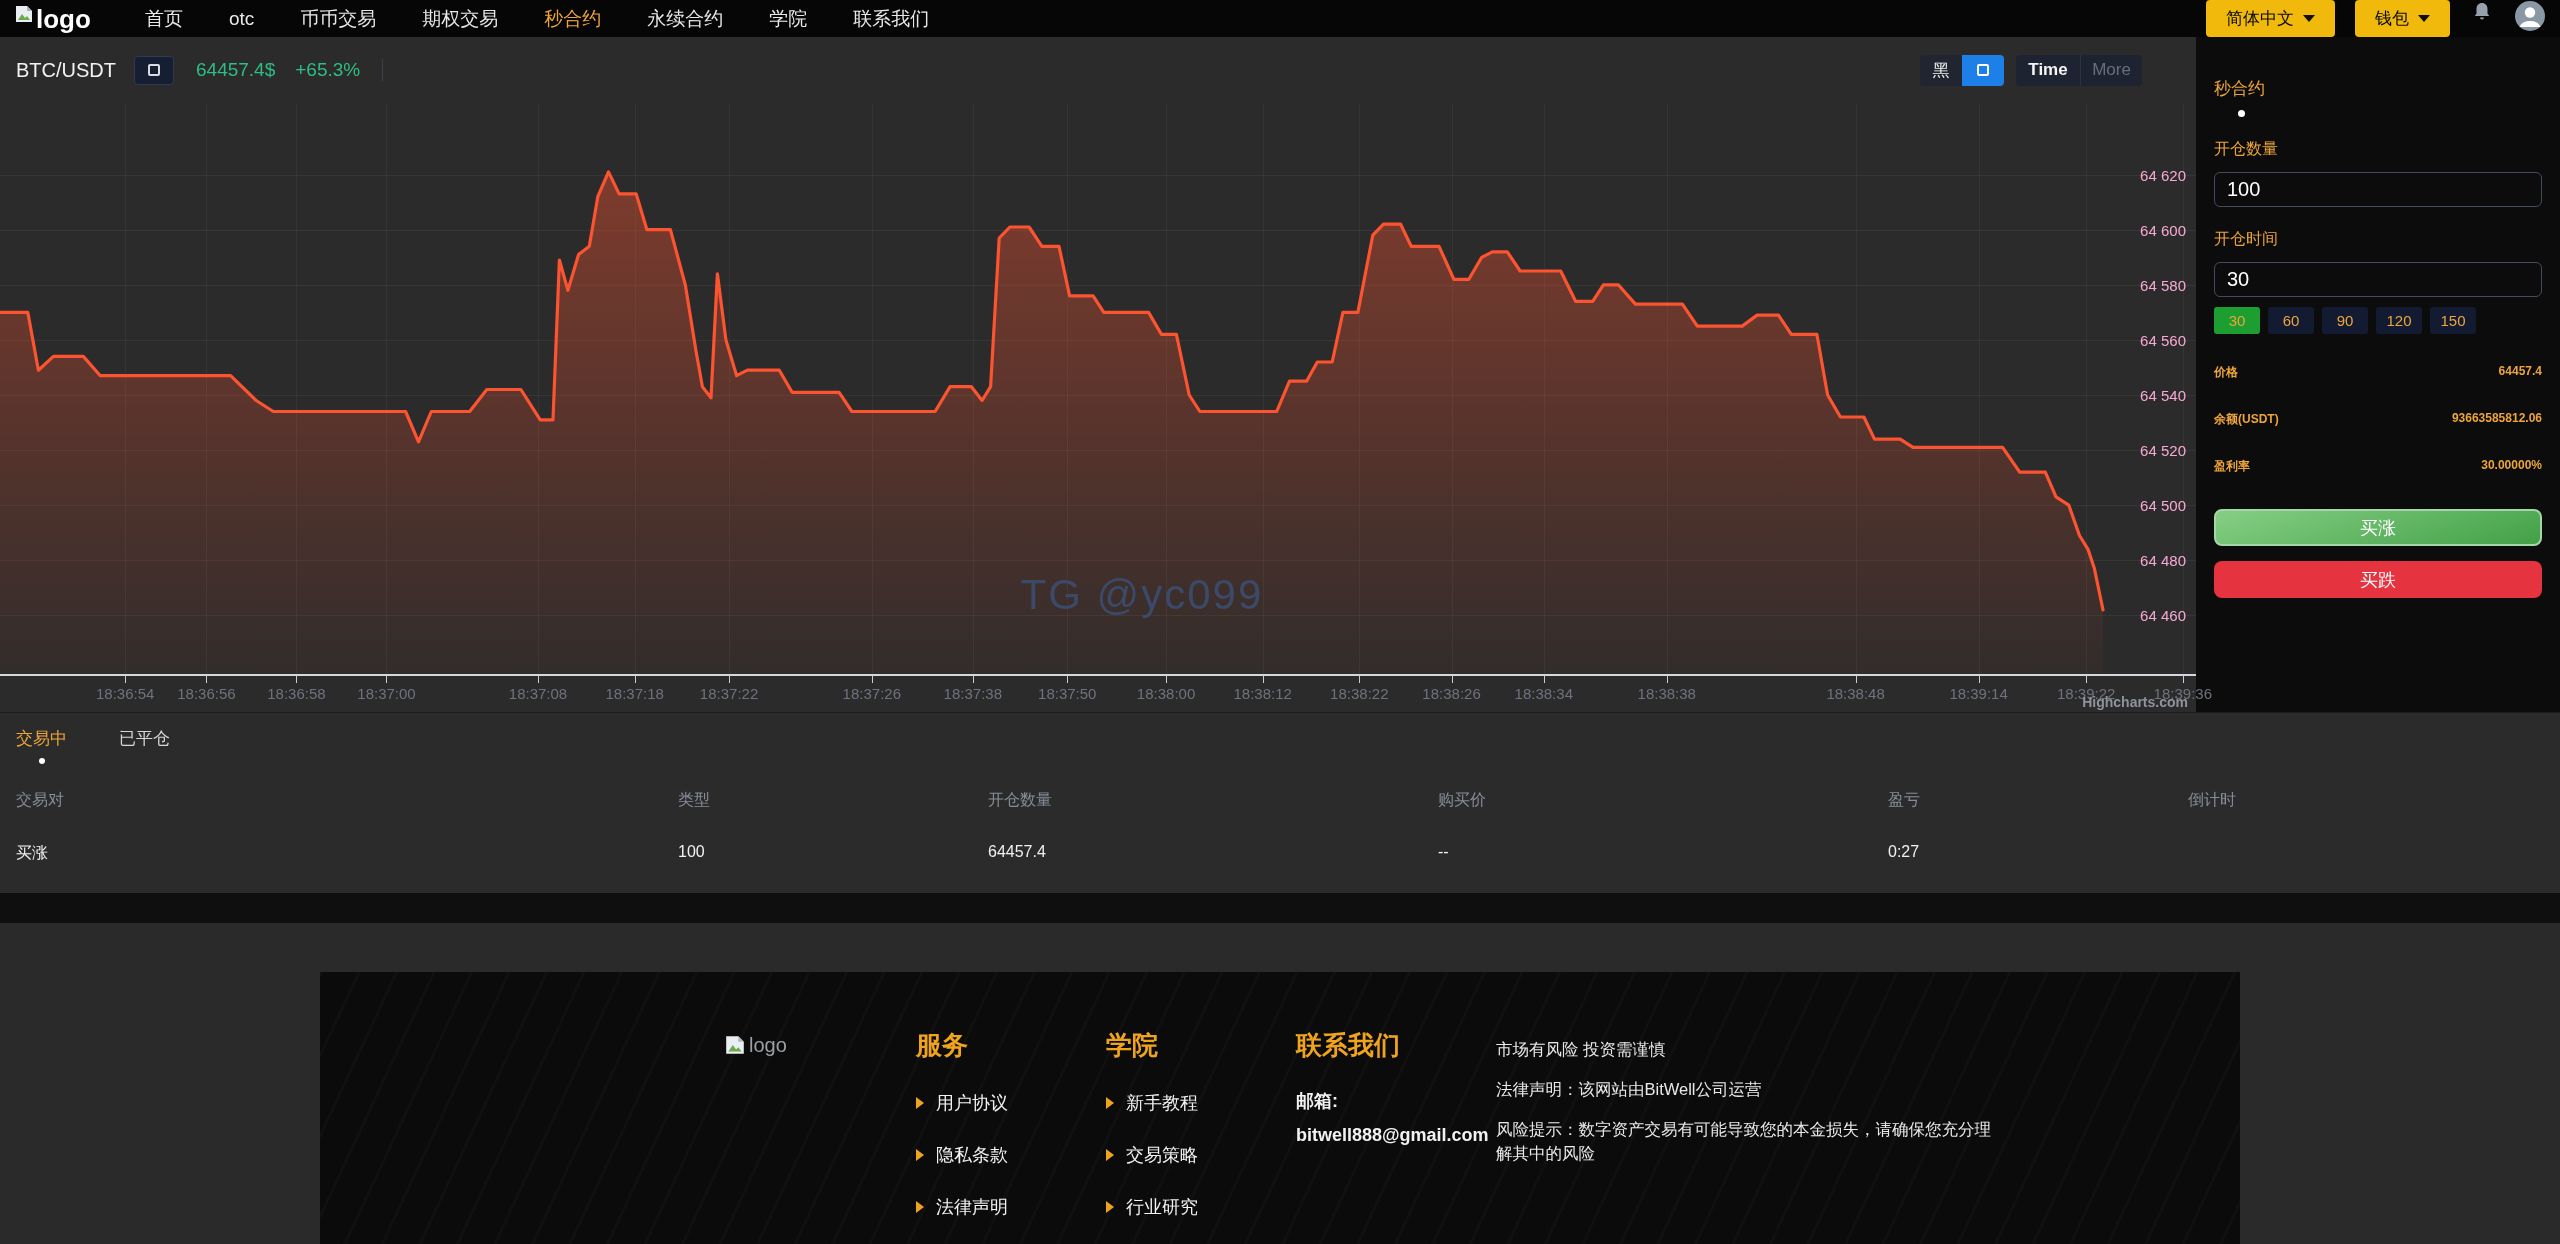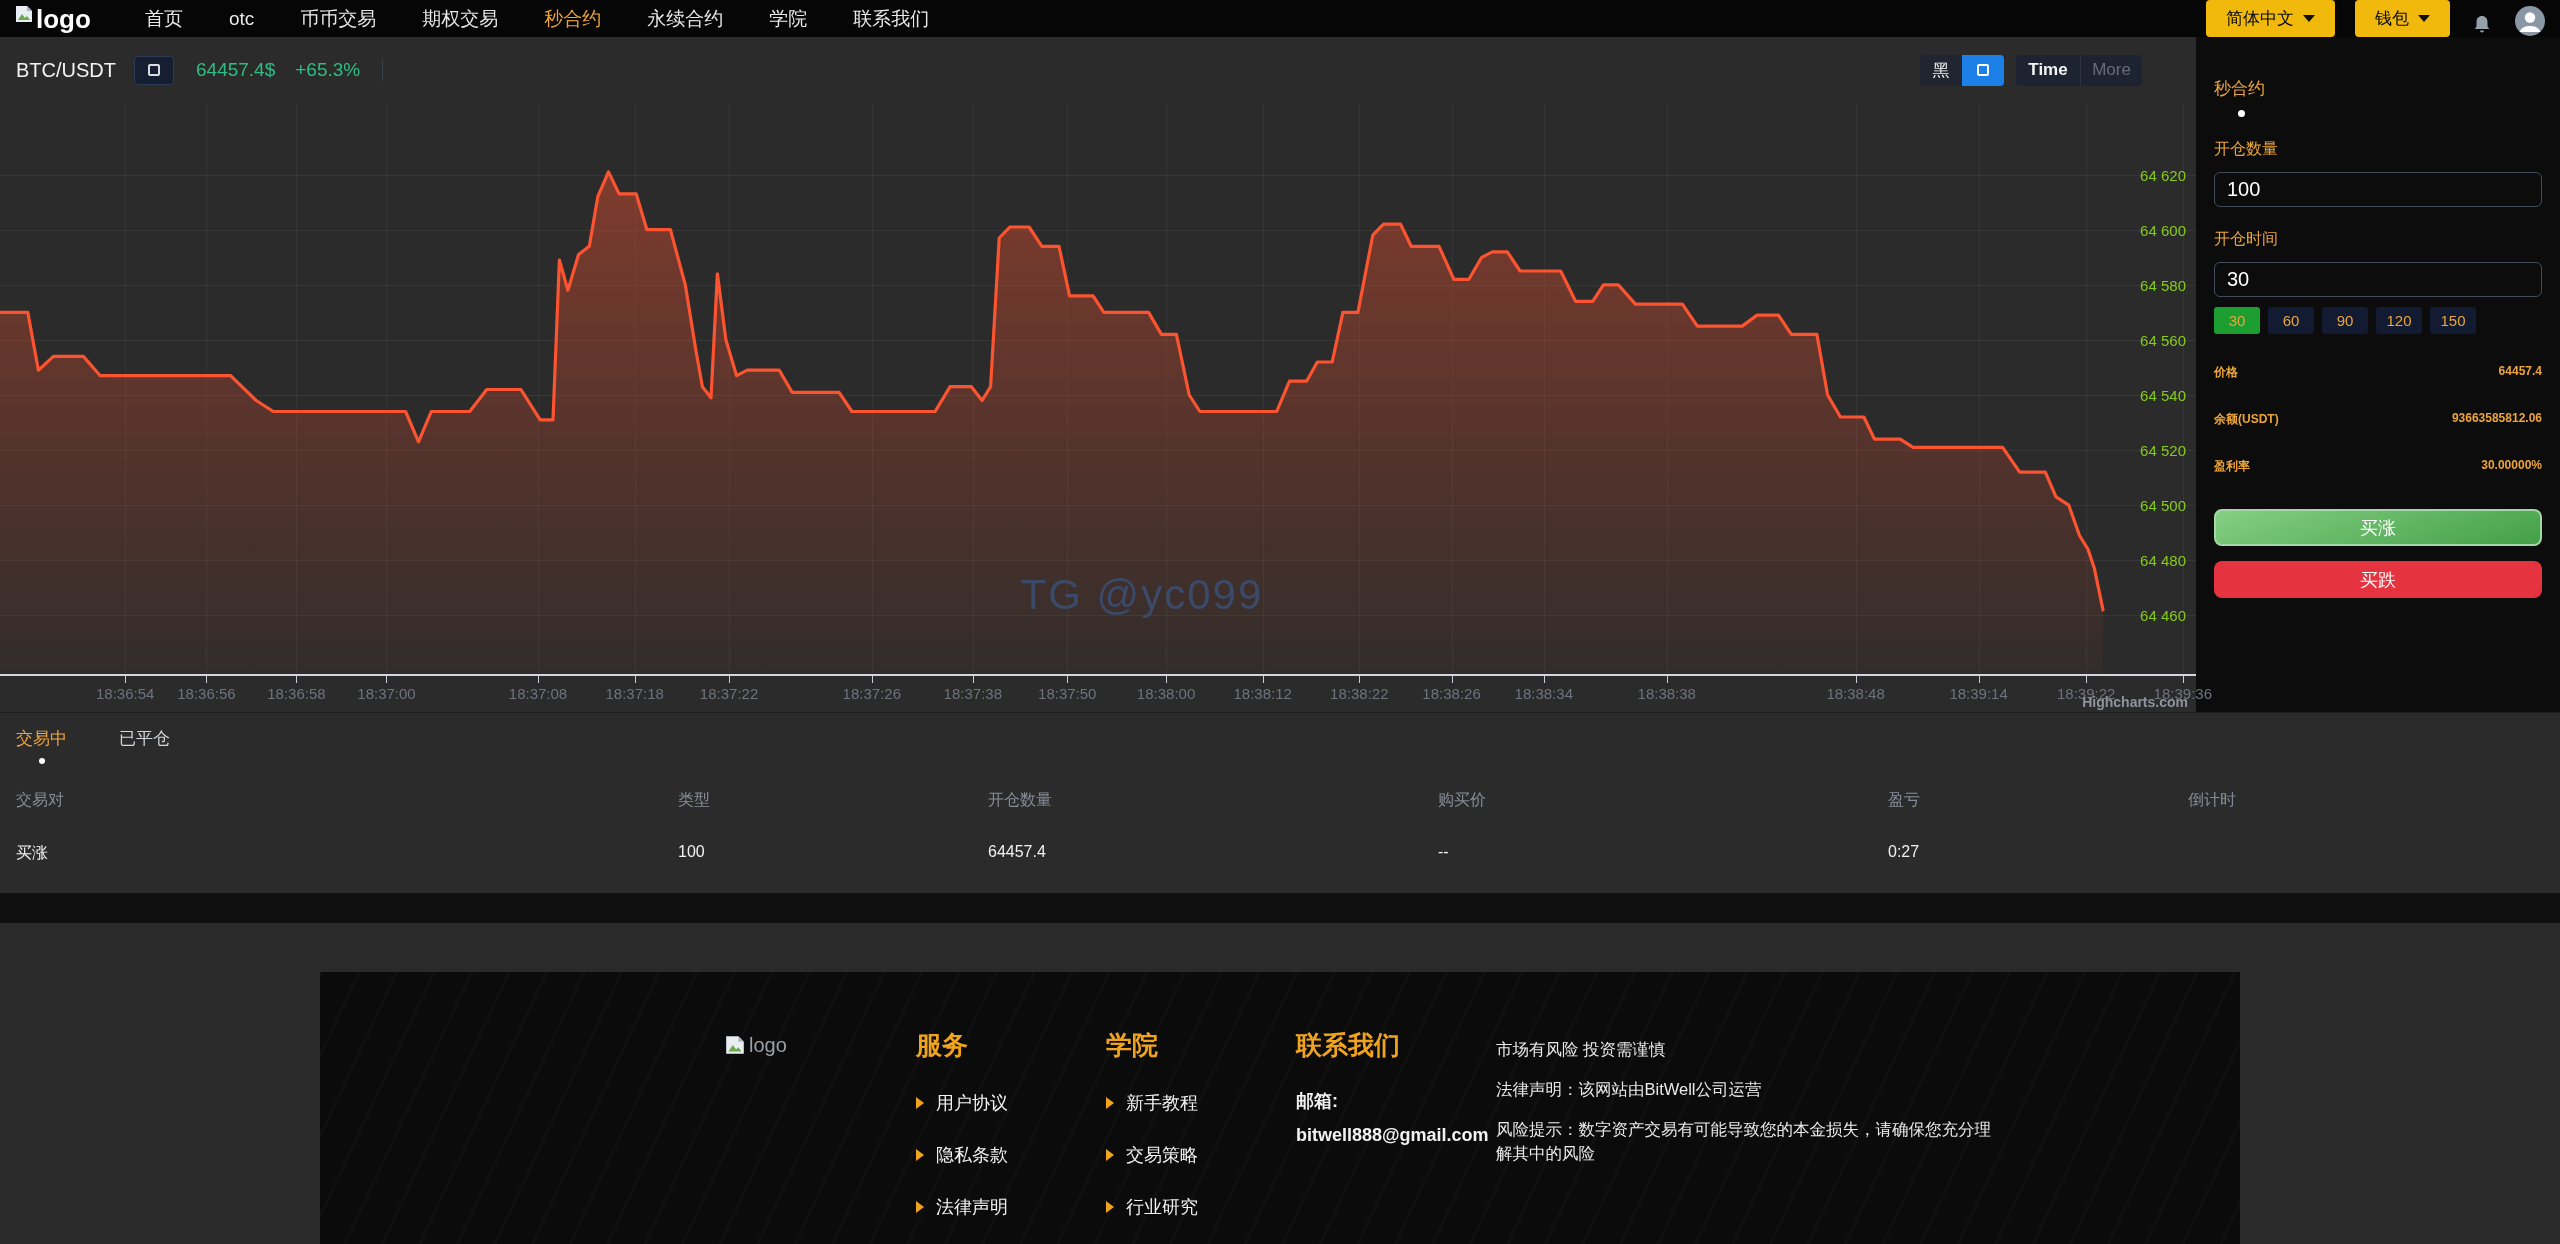--- a/index.html
+++ b/index.html
@@ -6,21 +6,21 @@
   html,body { width:2560px; height:1244px; overflow:hidden; background:#2a2a2a;
               font-family:"Liberation Sans", sans-serif; }
 
   
   .topnav { height:37px; background:#060606; display:flex; align-items:center; padding:0 14px; }
   .logo-wrap { display:flex; align-items:flex-start; gap:2px; margin-right:54px; }
   .logo-text { color:#fff; font-size:26px; font-weight:bold; line-height:30px; }
   .nav-items { display:flex; align-items:center; gap:46px; }
   .nav-item { color:#e8e8e8; font-size:19px; cursor:pointer; }
   .nav-item.active { color:#eda53b; }
-  .topnav-right { margin-left:auto; display:flex; align-items:flex-end; gap:20px; }
+  .topnav-right { margin-left:auto; display:flex; align-items:flex-start; gap:20px; }
   .yellow-btn { background:#f0b90b; color:#0a0a0a; font-size:17px; padding:7px 20px;
                 border:none; border-radius:4px; display:flex; align-items:center; gap:9px; cursor:pointer; }
   .caret { width:0; height:0; border-left:6px solid transparent; border-right:6px solid transparent;
            border-top:7px solid #101010; }
 
   
   .main-row { display:flex; height:675px; }
   .chart-panel { flex:1; background:#2b2b2b; position:relative; }
   .chart-header { height:66px; display:flex; align-items:center; padding:0 16px; }
   .pair-label { color:#f2f2f2; font-size:20px; margin-right:18px; }
@@ -35,21 +35,21 @@
   .seg-btn { height:31px; display:flex; align-items:center; justify-content:center; cursor:pointer; }
   .theme-btn { width:42px; background:#20252f; color:#f0f0f0; font-size:17px; }
   .blue-btn  { width:42px; background:#1d7fe8; }
   .time-btn  { width:64px; background:#1d2330; color:#f4f4f4; font-size:17px; font-weight:bold; }
   .more-btn  { width:62px; background:#1d2330; color:#666e7b; font-size:17px; border-left:1px solid #2b3342; }
 
   
   .plot { position:relative; height:573px; margin:0; overflow:hidden; cursor:crosshair; }
   .hgrid { position:absolute; left:0; right:0; height:1px; background:rgba(255,255,255,0.055); }
   .vgrid { position:absolute; top:0; bottom:0; width:1px; background:rgba(255,255,255,0.05); }
-  .ylab { position:absolute; right:10px; transform:translateY(-50%); color:#84cc16; font-size:15px; }
+  .ylab { position:absolute; right:10px; transform:translateY(-50%); color:#f9a8d4; font-size:15px; }
   .axis-line { position:absolute; left:0; right:0; bottom:0; height:2px; background:#d4d7db; }
   .watermark { position:absolute; left:52%; top:468px; transform:translateX(-50%);
                color:#3b4a68; font-size:42px; letter-spacing:2px; }
   .xaxis { position:relative; height:36px; }
   .xtick { position:absolute; top:-1px; width:1px; height:8px; background:#c9cdd4; }
   .xlab { position:absolute; top:9px; transform:translateX(-50%); color:#6e737e; font-size:15px; white-space:nowrap; }
   .credit { position:absolute; right:8px; top:18px; color:#8f949c; font-size:14px; font-weight:bold; }
 
   
   .trade-panel { width:364px; background:#0c0c0c; padding:40px 18px 0 18px; }

